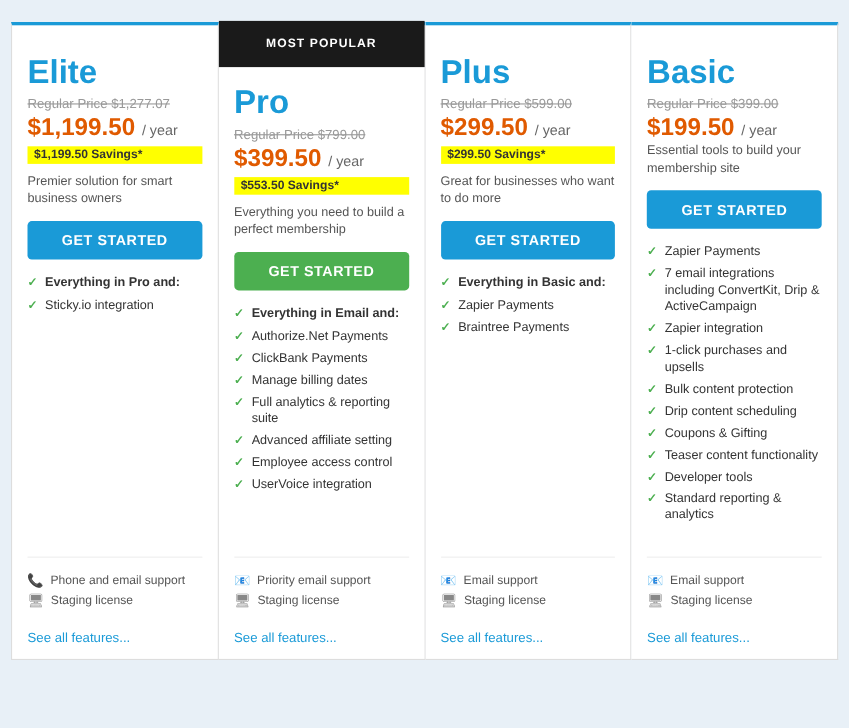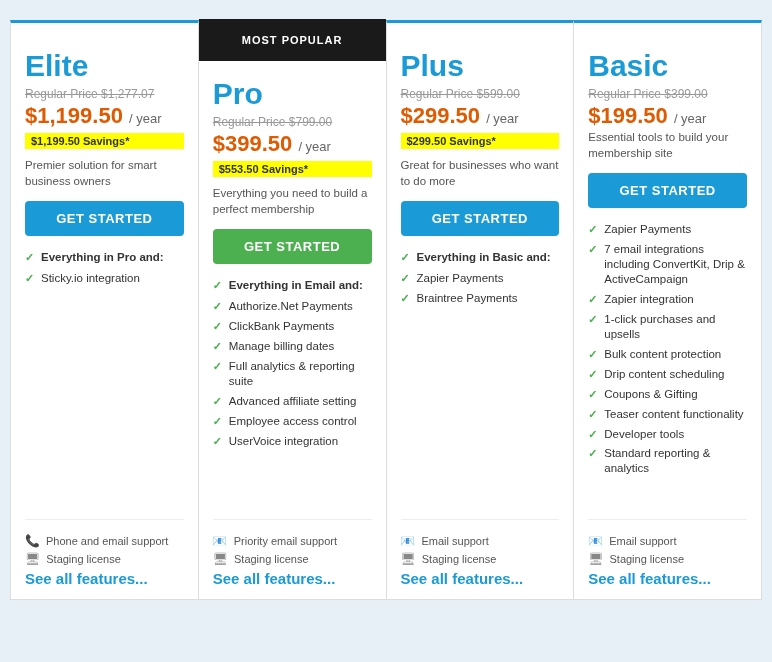--- a/index.html
+++ b/index.html
@@ -142,25 +142,24 @@
       color: #555;
       margin-bottom: 4px;
     }
     .footer-icon {
       font-size: 12px;
       color: #888;
     }
     .see-all-link {
       display: block;
       color: #1a9ad7;
-      font-size: 15px;
+      font-size: 12px;
       text-decoration: none;
-      margin-top: 4px;
+      margin-top: 20px;
       cursor: pointer;
-      font-weight: bold;
     }
   </style>
 </head>
 <body>
 
 <div class="pricing-grid">
 <div class="plan-card">
       <div class="plan-name">Elite</div>
       <div class="regular-price">Regular Price $1,277.07</div>
       <div class="sale-price">$1,199.50 <span class="per-year">/ year</span></div>

